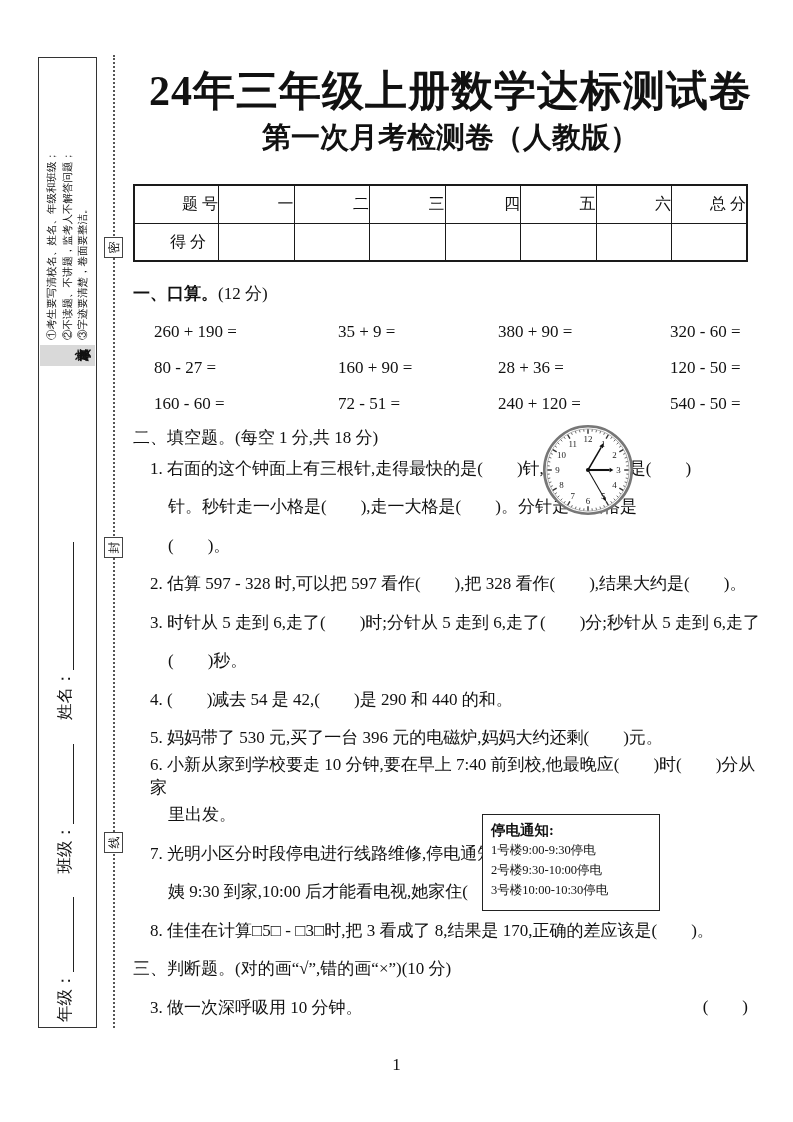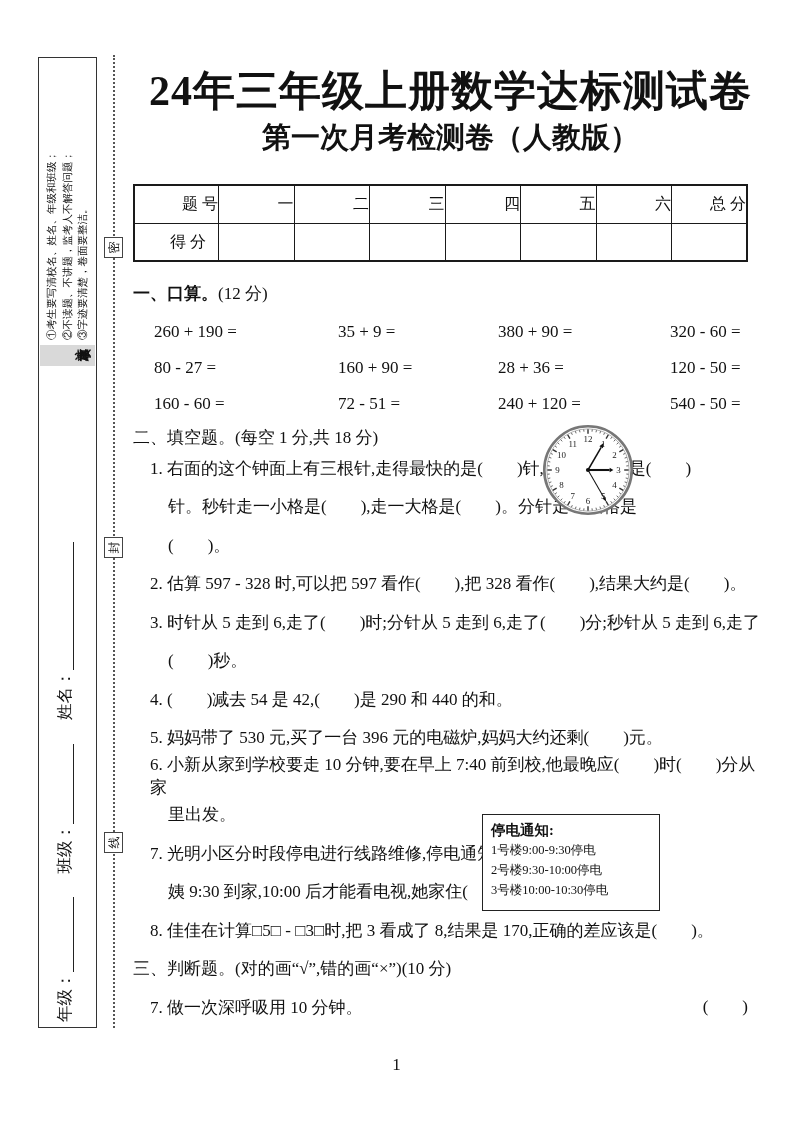--- a/index.html
+++ b/index.html
@@ -171,21 +171,21 @@
       <div class="line">6. 小新从家到学校要走 10 分钟,要在早上 7:40 前到校,他最晚应(        )时(        )分从家</div>
       <div class="line cont">里出发。</div>
       <div class="line">7. 光明小区分时段停电进行线路维修,停电通知如右图。王阿</div>
       <div class="line cont">姨 9:30 到家,10:00 后才能看电视,她家住(        )号楼。</div>
       <div class="line">8. 佳佳在计算□5□ - □3□时,把 3 看成了 8,结果是 170,正确的差应该是(        )。</div>
 
       <div class="line sechead">
         <span class="b">三、判断题。</span><span>(对的画“√”,错的画“×”)(10 分)</span>
       </div>
       <div class="line judge">
-        <span>7. 做一次深呼吸用 10 分钟。</span>
+        <span>3. 做一次深呼吸用 10 分钟。</span>
         <span>(        )</span>
       </div>
     </div>
   </div>
 
   <div class="clock">
     <svg id="clock-svg" width="94" height="94" viewBox="0 0 100 100">
         <circle cx="50" cy="50" r="46.5" fill="#fff" stroke="#777" stroke-width="2.8"></circle>
         <circle cx="50" cy="50" r="43.8" fill="none" stroke="#999" stroke-width="0.8"></circle>
         <line x1="50" y1="11.5" x2="50" y2="6.700000000000003" stroke="#333" stroke-width="1.5"></line>

